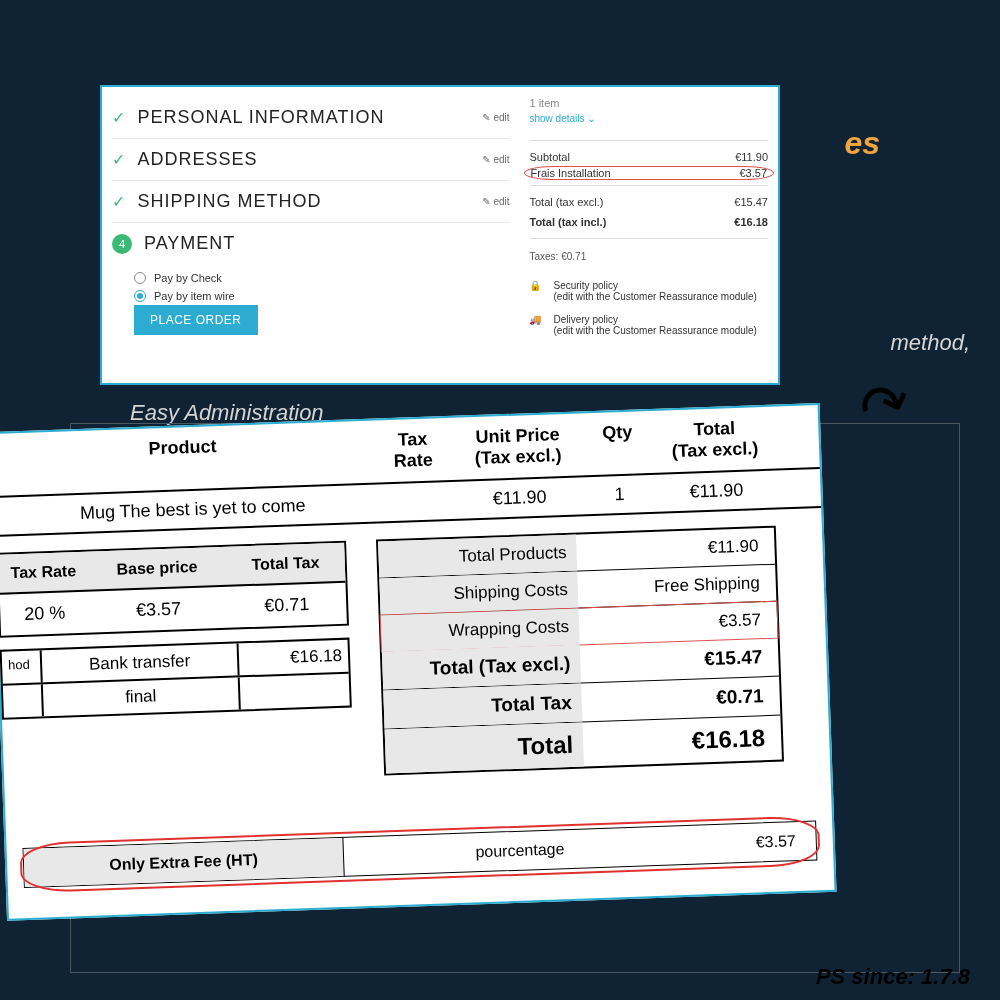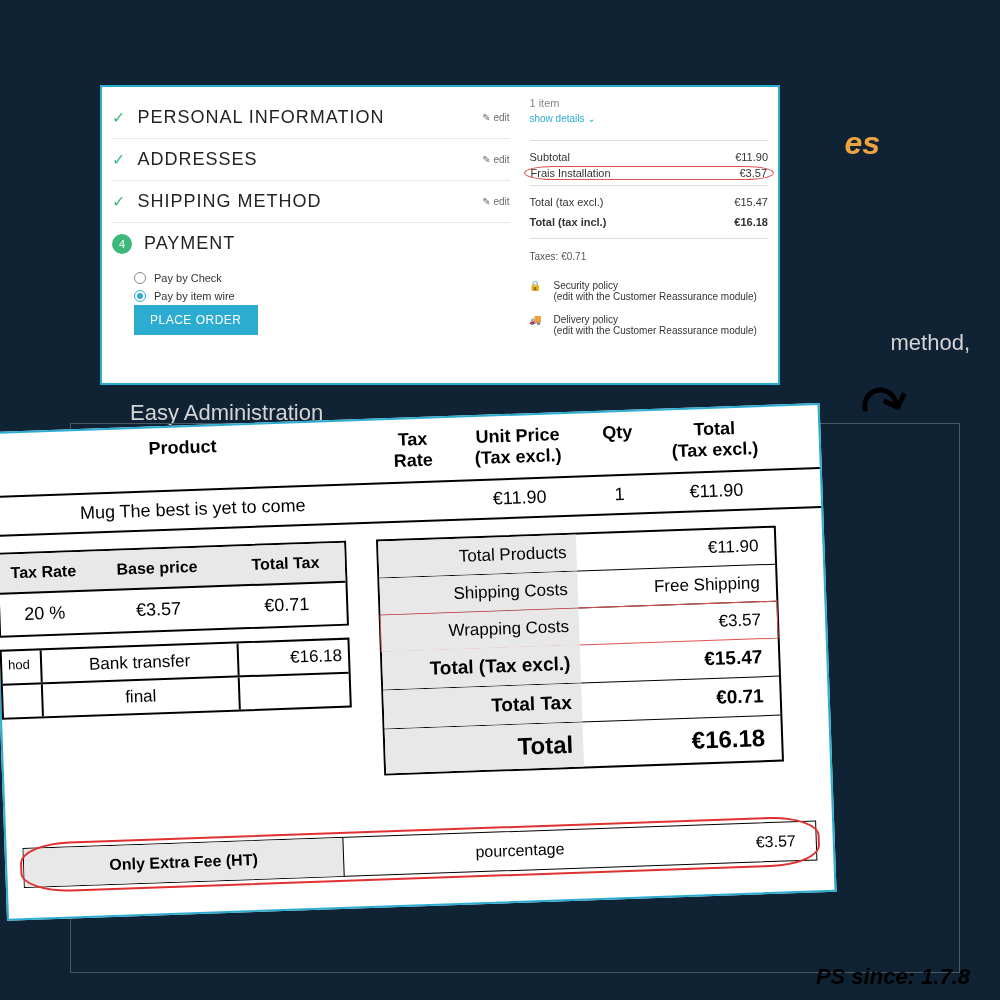--- a/index.html
+++ b/index.html
@@ -1,17 +1,17 @@
 <!DOCTYPE html>
 <html><head>
 <meta charset="utf-8">
 <style>
 *{margin:0;padding:0;box-sizing:border-box;font-family:-apple-system,BlinkMacSystemFont,'Segoe UI',Arial,sans-serif}
 body{background:#102334;width:1000px;height:1000px;overflow:hidden;position:relative}
-.bg-text{position:absolute;color:#d4d4d4;font-size:22px}
+.bg-text{position:absolute;color:#d4d4d4;font-style:italic;font-size:22px}
 .bg-text-1{right:120px;top:125px;color:#f0a440;font-style:italic;font-weight:bold;font-size:32px}
 .bg-text-2{right:30px;top:330px}
 .bg-text-3{left:130px;top:400px}
 .bg-border{position:absolute;border:1px solid #4a5862;left:70px;top:423px;width:890px;height:550px}
 .panel-top{position:absolute;left:100px;top:85px;width:680px;height:300px;background:#fff;border:2px solid #2cacd1;display:flex}
 .checkout{width:420px;padding:10px}
 .step{display:flex;align-items:center;padding:10px 0;border-bottom:1px solid #e8e8e8;position:relative}
 .check-icon{color:#3cb878;margin-right:12px;font-size:16px}
 .step-num{background:#3cb878;color:#fff;width:20px;height:20px;border-radius:50%;display:flex;align-items:center;justify-content:center;font-size:11px;margin-right:12px}
 .step-title{font-size:18px;letter-spacing:1px;color:#232323}

